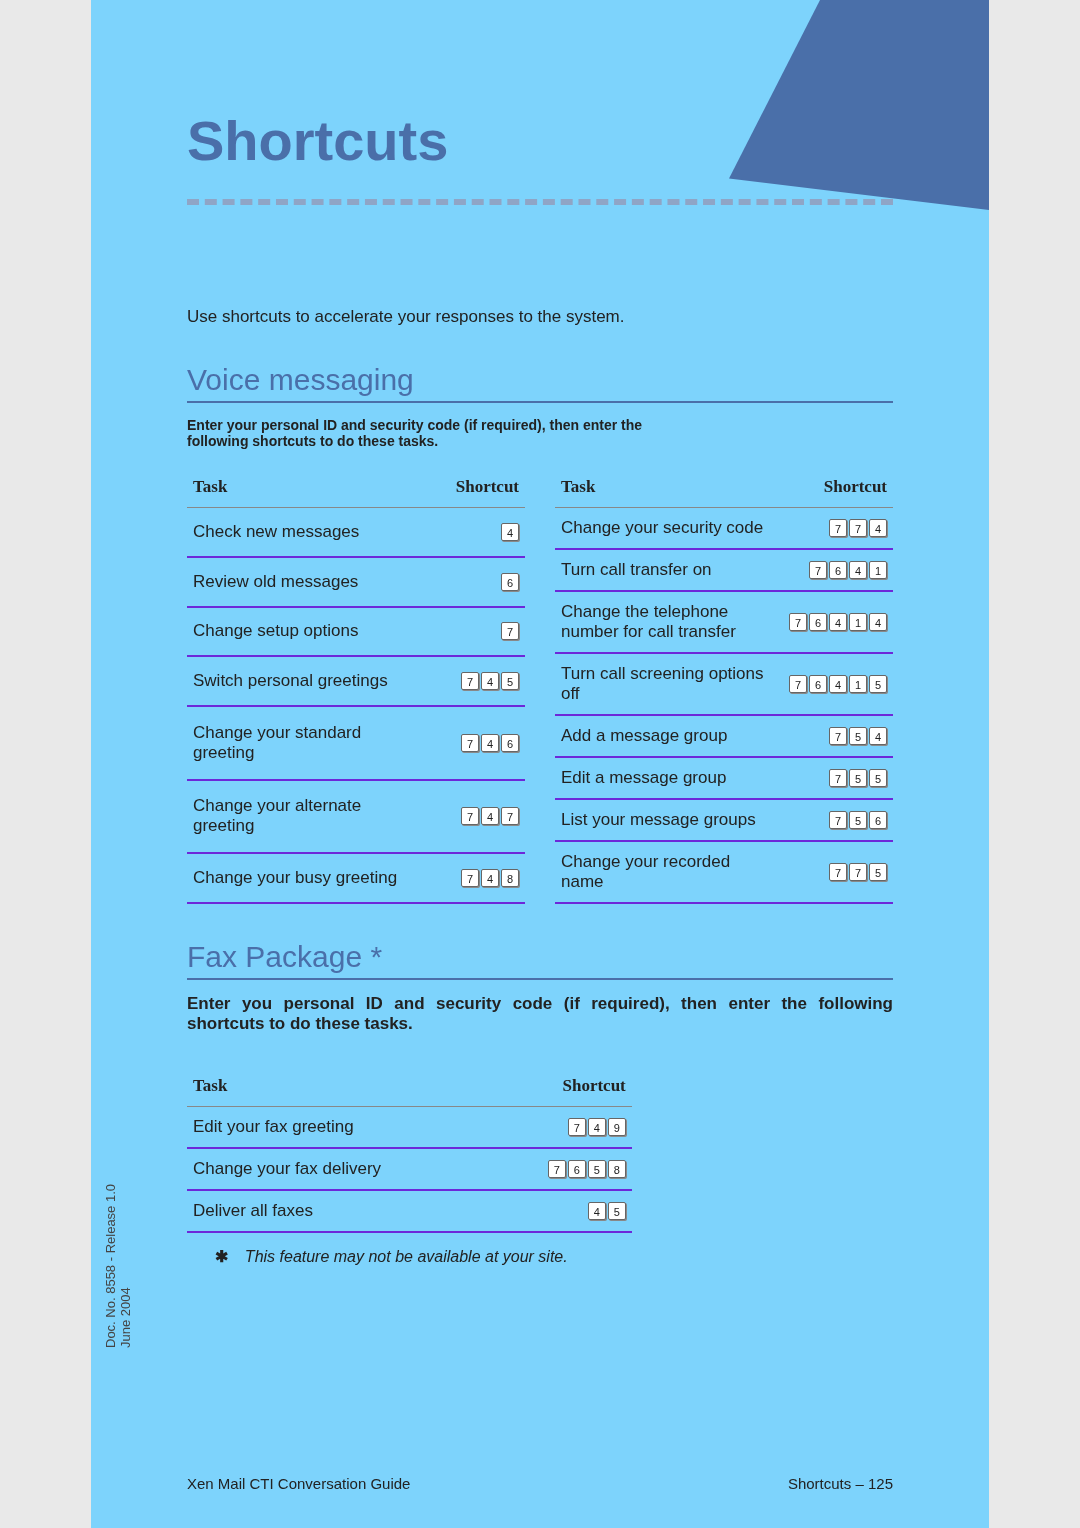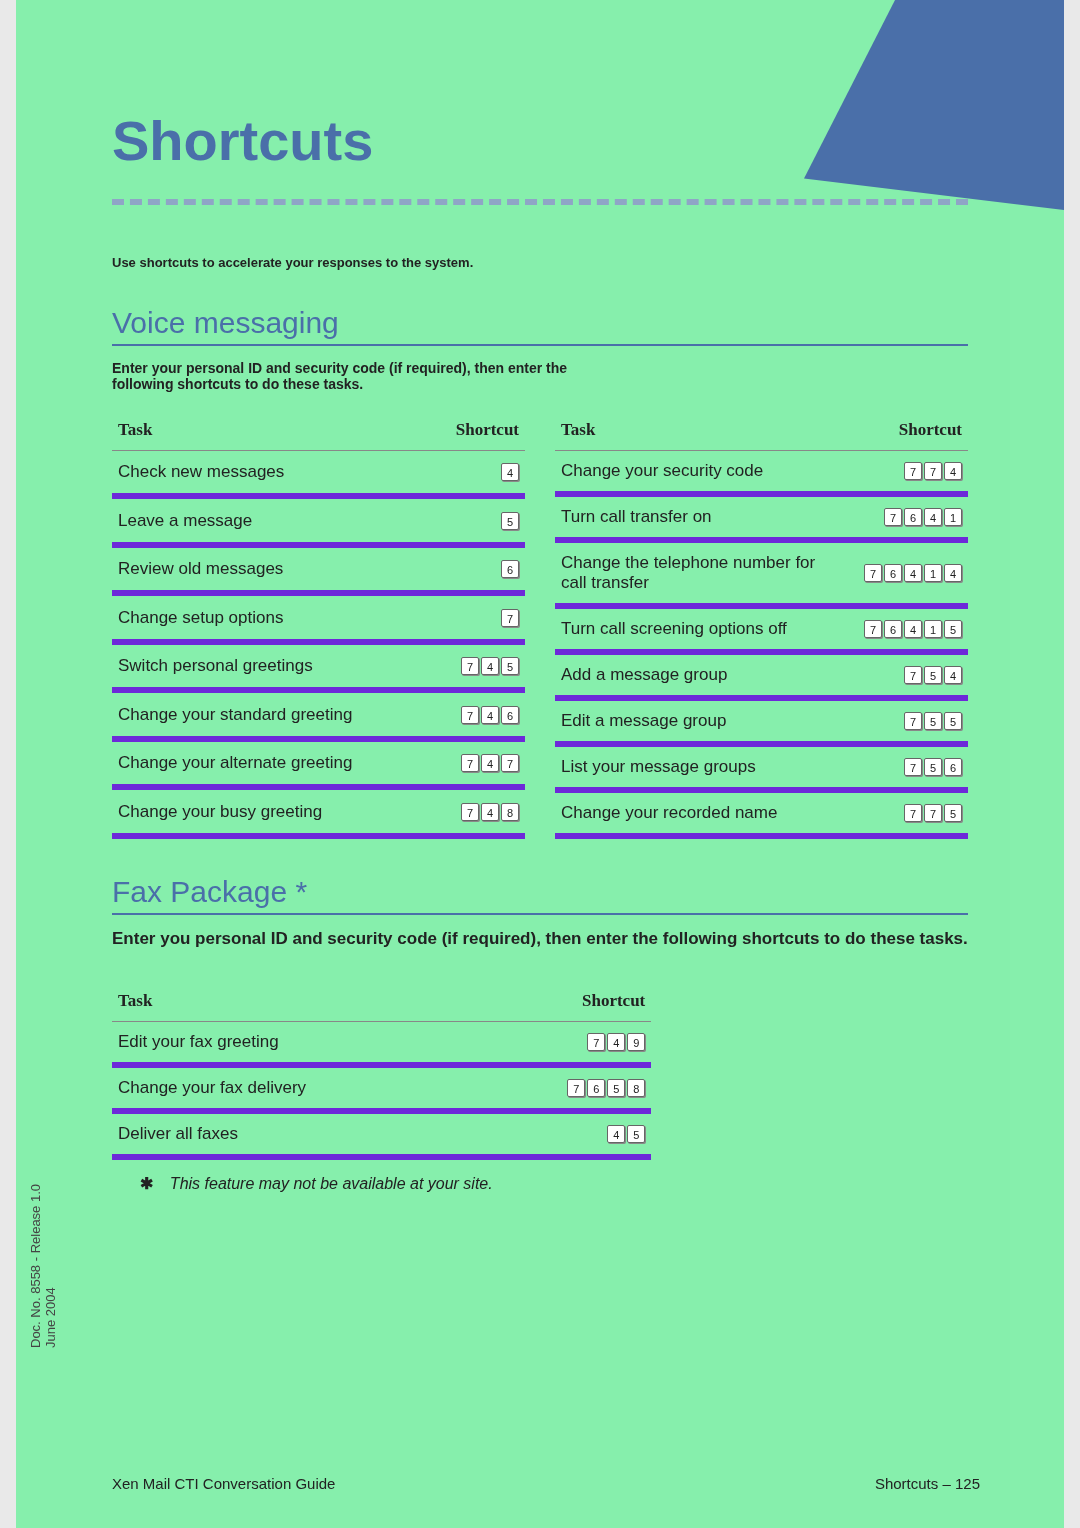--- a/index.html
+++ b/index.html
@@ -1,37 +1,37 @@
 <!DOCTYPE html>
 <html><head>
 <meta charset="utf-8">
 <style>
   :root { --blue:#4a6fa9; --blue-light:#8fa5c6; --text:#222; }
   *{box-sizing:border-box;}
   body{margin:0;background:#e9e9e9;font-family:Arial,Helvetica,sans-serif;color:var(--text);}
-  .page{width:1048px;min-height:1528px;background:#86efac;margin:0 auto;position:relative;padding:0 96px 60px 96px;}
+  .page{width:898px;min-height:1528px;background:#7dd3fc;margin:0 auto;position:relative;padding:0 96px 60px 96px;}
   .corner{position:absolute;top:0;right:0;width:260px;height:210px;background:var(--blue);clip-path:polygon(35% 0,100% 0,100% 100%,0 85%);}
   h1.title{color:var(--blue);font-size:56px;margin:0;padding-top:108px;font-weight:bold;}
   .dash{margin-top:26px;width:100%;height:0;border-top:6px dashed var(--blue-light);}
-  .intro{font-size:13px;font-weight:bold;margin-top:50px;}
+  .intro{font-size:17px;font-weight:normal;margin-top:102px;}
   h2.sec{color:var(--blue);font-size:30px;margin:36px 0 4px 0;font-weight:normal;}
   .rule{border:none;border-top:2px solid var(--blue);margin:0 0 14px 0;}
   .sub{font-size:14px;font-weight:bold;margin:8px 0 18px 0;max-width:520px;}
   .sub2{font-size:17px;font-weight:bold;margin:14px 0 32px 0;text-align:justify;}
   table{border-collapse:collapse;}
   th{font-family:"Times New Roman",serif;font-weight:bold;font-size:17px;text-align:left;padding:10px 6px;border-bottom:1px solid #888;}
-  td{padding:10px 6px;font-size:17px;border-bottom:6px solid #6d28d9;vertical-align:middle;}
+  td{padding:10px 6px;font-size:17px;border-bottom:2px solid #6d28d9;vertical-align:middle;}
   .sc{text-align:right;white-space:nowrap;}
   .key{display:inline-block;min-width:18px;height:18px;border:1.5px solid #666;border-radius:2px;background:#fff;font-size:11px;line-height:18px;text-align:center;margin-left:2px;font-family:Arial;position:relative;box-shadow:1px 1px 0 #888;}
   .twocol{display:flex;gap:30px;}
   .twocol table{flex:1;}
   .twocol th:nth-child(1),.fax th:nth-child(1){width:70%;}
   .footnote{font-style:italic;font-size:16px;margin-top:14px;margin-left:28px;}
   .footnote .ast{font-style:normal;font-weight:bold;margin-right:12px;}
-  .footer{position:absolute;left:96px;right:84px;bottom:36px;display:flex;justify-content:space-between;font-size:15px;}
+  .footer{position:absolute;left:96px;right:96px;bottom:36px;display:flex;justify-content:space-between;font-size:15px;}
   .sideinfo{position:absolute;left:42px;bottom:180px;transform:rotate(-90deg);transform-origin:left bottom;font-size:13px;white-space:nowrap;color:#444;}
 </style>
 </head>
 <body>
 
 <div class="page">
   <div class="corner"></div>
   <h1 class="title">Shortcuts</h1>
   <div class="dash"></div>
 
@@ -46,24 +46,20 @@
       <thead>
           <tr>
         <th>Task</th>
         <th class="sc">Shortcut</th>
       </tr>
         </thead>
       <tbody id="vm-left">
           <tr>
             <td>Check new messages</td>
             <td class="sc"><span class="key">4</span></td>
-          </tr>
-          <tr>
-            <td>Leave a message</td>
-            <td class="sc"><span class="key">5</span></td>
           </tr>
           <tr>
             <td>Review old messages</td>
             <td class="sc"><span class="key">6</span></td>
           </tr>
           <tr>
             <td>Change setup options</td>
             <td class="sc"><span class="key">7</span></td>
           </tr>
           <tr>

